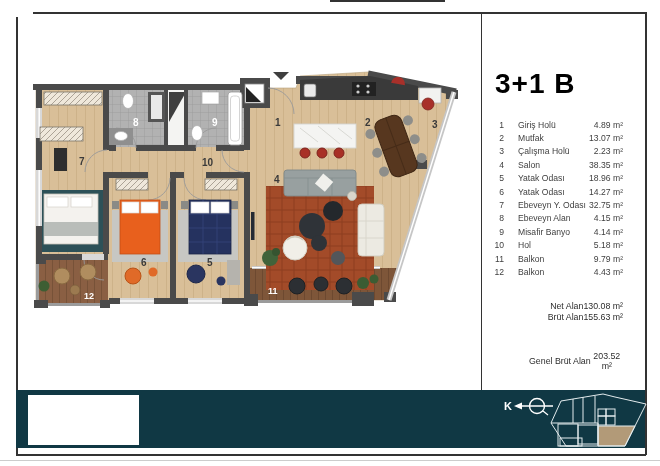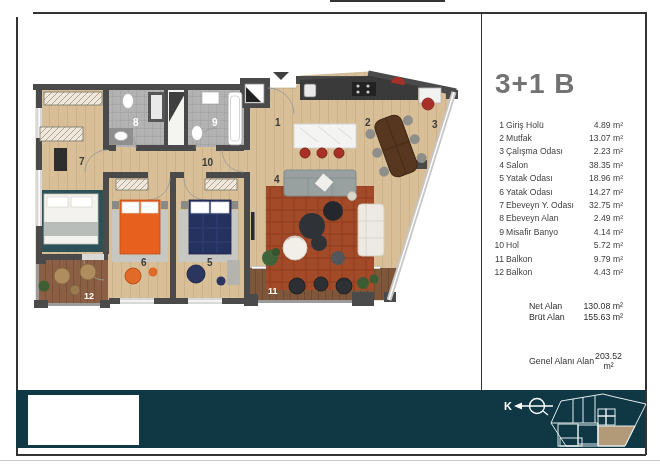--- a/index.html
+++ b/index.html
@@ -3,28 +3,28 @@
 <meta charset="utf-8">
 <style>
   html,body{margin:0;padding:0;}
   body{width:660px;height:466px;position:relative;background:#ffffff;overflow:hidden;
        font-family:"Liberation Sans",sans-serif;}
   .abs{position:absolute;}
   
   .frame{background:#333333;}
   .edge-faint{background:#cccccc;}
   
-  .unit-title{left:495px;top:70px;font-size:28px;font-weight:700;color:#737373;letter-spacing:1px;line-height:1;}
+  .unit-title{left:495px;top:70px;font-size:28px;font-weight:700;color:#000000;letter-spacing:1px;line-height:1;}
   .rooms{left:493px;top:118px;width:130px;}
   .row{display:flex;align-items:center;height:13.4px;font-size:8.6px;color:#3f3f3f;}
   .row .no{width:11px;text-align:right;flex:none;}
-  .row .nm{margin-left:2px;flex:1;white-space:nowrap;}
+  .row .nm{margin-left:14px;flex:1;white-space:nowrap;}
   .row .ar{text-align:right;flex:none;}
   .total{left:493px;width:130px;display:flex;align-items:center;font-size:8.8px;color:#2e2e2e;height:13px;}
-  .total .lb{flex:1;margin-left:36px;white-space:nowrap;}
+  .total .lb{flex:1;margin-left:36px;white-space:nowrap;text-align:right;}
   .total .vl{text-align:center;}
   
   .tealbar{left:16px;top:390px;width:629px;height:58px;background:#103844;}
   .logobox{left:28px;top:395px;width:111px;height:50px;background:#ffffff;}
   svg text{font-family:"Liberation Sans",sans-serif;}
   .lab{font-weight:700;font-size:10px;fill:#3a3a3a;}
   .lab-sm{font-weight:700;font-size:9px;fill:#3a3a3a;}
   .lab-light{fill:#ffffff;}
 </style>
 </head>
@@ -300,21 +300,21 @@
       <span class="nm">Giriş Holü</span>
       <span class="ar">4.89 m²</span>
     </div>
   <div class="row">
       <span class="no">2</span>
       <span class="nm">Mutfak</span>
       <span class="ar">13.07 m²</span>
     </div>
   <div class="row">
       <span class="no">3</span>
-      <span class="nm">Çalışma Odası</span>
+      <span class="nm">Çalışma Holü</span>
       <span class="ar">2.23 m²</span>
     </div>
   <div class="row">
       <span class="no">4</span>
       <span class="nm">Salon</span>
       <span class="ar">38.35 m²</span>
     </div>
   <div class="row">
       <span class="no">5</span>
       <span class="nm">Yatak Odası</span>
@@ -326,31 +326,31 @@
       <span class="ar">14.27 m²</span>
     </div>
   <div class="row">
       <span class="no">7</span>
       <span class="nm">Ebeveyn Y. Odası</span>
       <span class="ar">32.75 m²</span>
     </div>
   <div class="row">
       <span class="no">8</span>
       <span class="nm">Ebeveyn Alan</span>
-      <span class="ar">2.49 m²</span>
+      <span class="ar">4.15 m²</span>
     </div>
   <div class="row">
       <span class="no">9</span>
       <span class="nm">Misafir Banyo</span>
       <span class="ar">4.14 m²</span>
     </div>
   <div class="row">
       <span class="no">10</span>
       <span class="nm">Hol</span>
-      <span class="ar">5.72 m²</span>
+      <span class="ar">5.18 m²</span>
     </div>
   <div class="row">
       <span class="no">11</span>
       <span class="nm">Balkon</span>
       <span class="ar">9.79 m²</span>
     </div>
   <div class="row">
       <span class="no">12</span>
       <span class="nm">Balkon</span>
       <span class="ar">4.43 m²</span>
@@ -359,21 +359,21 @@
 
 <div class="abs total" style="top:299px;">
   <span class="lb">Net Alan</span>
   <span class="vl">130.08 m²</span>
 </div>
 <div class="abs total" style="top:310px;">
   <span class="lb">Brüt Alan</span>
   <span class="vl">155.63 m²</span>
 </div>
 <div class="abs total" style="top:354px;">
-  <span class="lb">Genel Alanı Alan</span>
+  <span class="lb">Genel Brüt Alan</span>
   <span class="vl">203.52 m²</span>
 </div>
 
 <div class="abs tealbar"></div>
 <div class="abs logobox"></div>
 
 <svg class="abs" style="left:500px;top:394px;" width="62" height="26" viewBox="0 0 62 26">
   <text x="4" y="16" fill="#ffffff" font-size="11" font-weight="700">K</text>
   <line x1="17" y1="12" x2="53" y2="12" stroke="#ffffff" stroke-width="1.3"></line>
   <polygon points="14,12 22,8.5 22,15.5" fill="#ffffff"></polygon>

